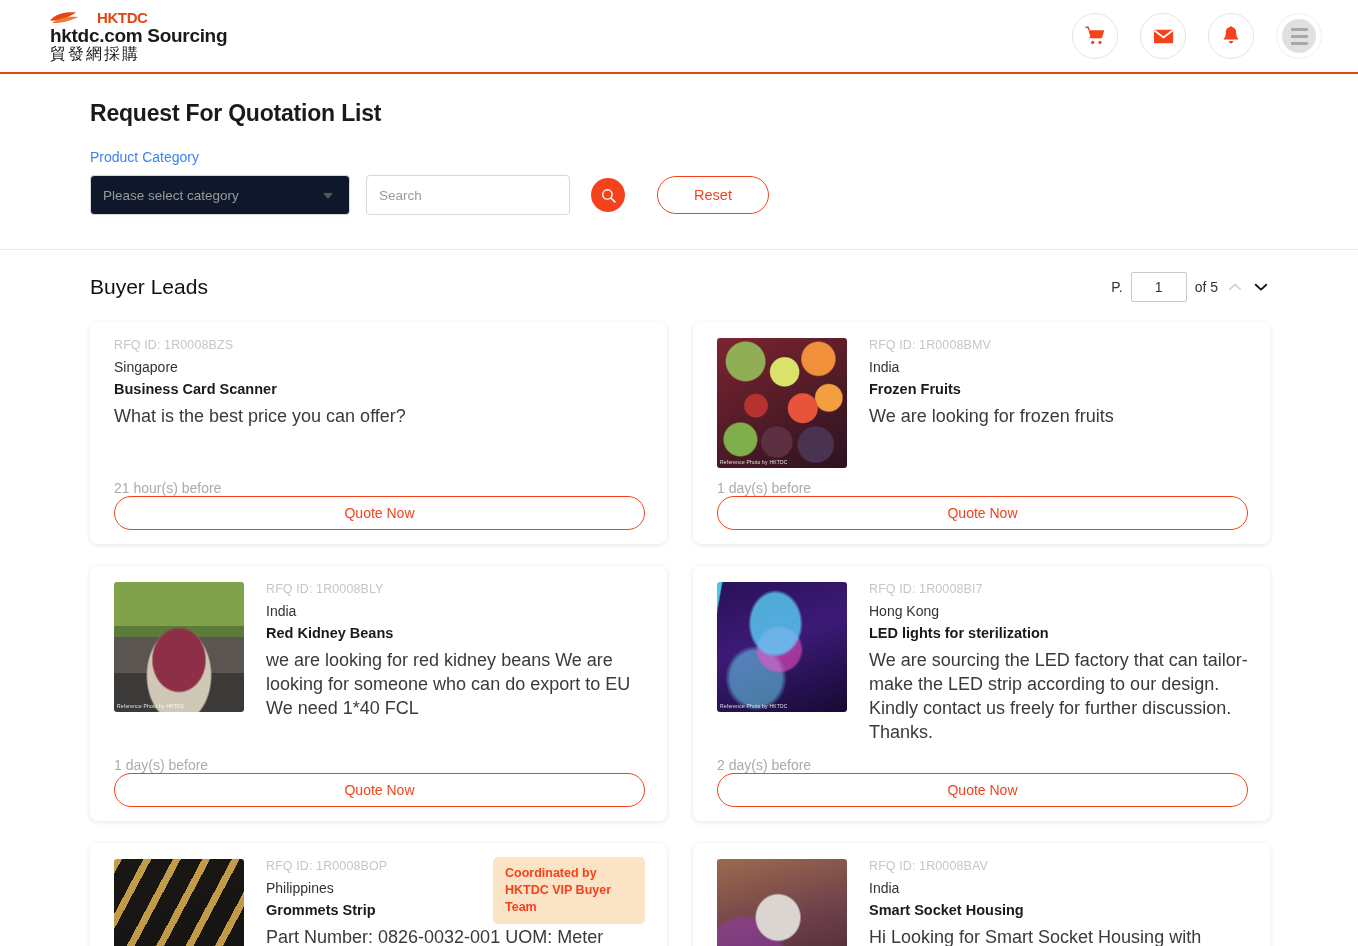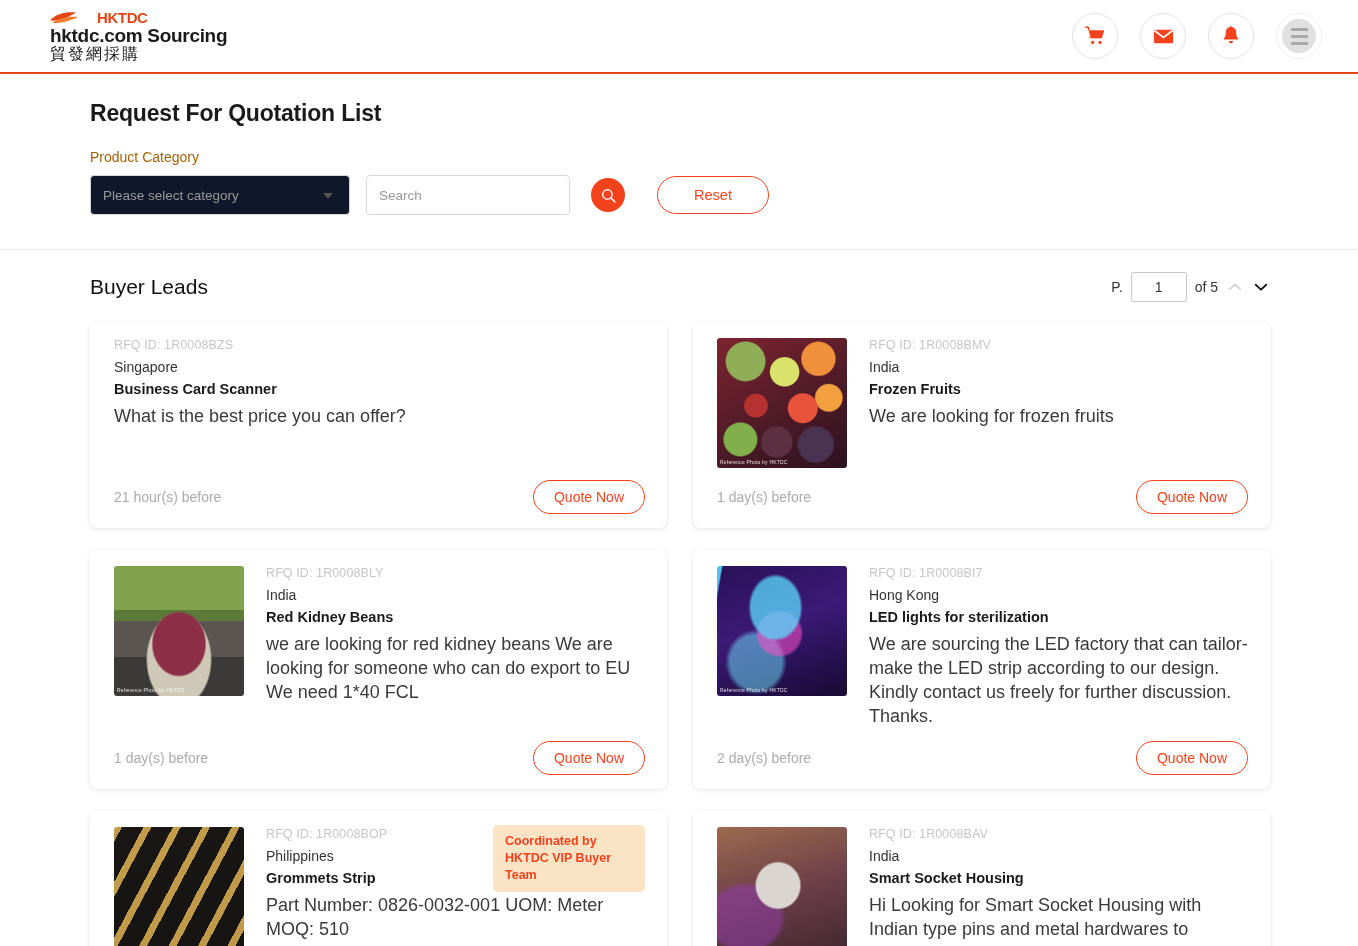--- a/index.html
+++ b/index.html
@@ -56,21 +56,21 @@
   
   .search-panel {
     background: #ffffff;
     padding: 26px 50px 34px 90px;
     border-bottom: 1px solid #eaeaea;
   }
   .page-title {
     font-size: 23px; font-weight: 700; color: #1a1a1a;
     margin: 0 0 22px 0; letter-spacing: -0.2px;
   }
-  .field-label { font-size: 14px; color: #a16207; margin-bottom: 10px; margin-top: 20px; }
+  .field-label { font-size: 14px; color: #3b82f6; margin-bottom: 10px; margin-top: 20px; }
   .filter-row { display: flex; align-items: center; gap: 16px; }
   .select-box {
     position: relative; width: 260px; height: 40px;
     border: 1px solid #d8d8d8; border-radius: 4px; background: #0f172a;
     display: flex; align-items: center; padding: 0 12px;
     font-size: 13.5px; color: #9a9a9a; cursor: pointer;
   }
   .select-caret {
     position: absolute; right: 16px; top: 50%; margin-top: -2px;
     width: 0; height: 0;
@@ -144,22 +144,23 @@
   .lead-title { font-size: 14.5px; font-weight: 700; color: #1a1a1a; margin-bottom: 8px; }
   .lead-desc { font-size: 18px; color: #3a3a3a; line-height: 1.33; }
   .vip-badge {
     position: absolute; top: -2px; right: 0;
     background: #FBE3C6; border-radius: 5px;
     padding: 8px 12px 9px 12px;
     color: #F4431C; font-size: 12.5px; font-weight: 700; line-height: 1.35;
     width: 152px;
   }
   .card-foot {
-    display: flex; align-items: center; justify-content: space-between;
+    display: flex; justify-content: space-between;
     margin-top: 12px;
+    flex-direction: column;
   }
   .time-ago { font-size: 14px; color: #ababab; }
   .quote-btn {
     height: 34px; padding: 0 20px; border: 1.3px solid #F4431C; border-radius: 18px;
     background: #fff; color: #F4431C; font-size: 14px; cursor: pointer;
     font-family: Liberation Sans, sans-serif;
   }
 
   
   .ph-fruits {

